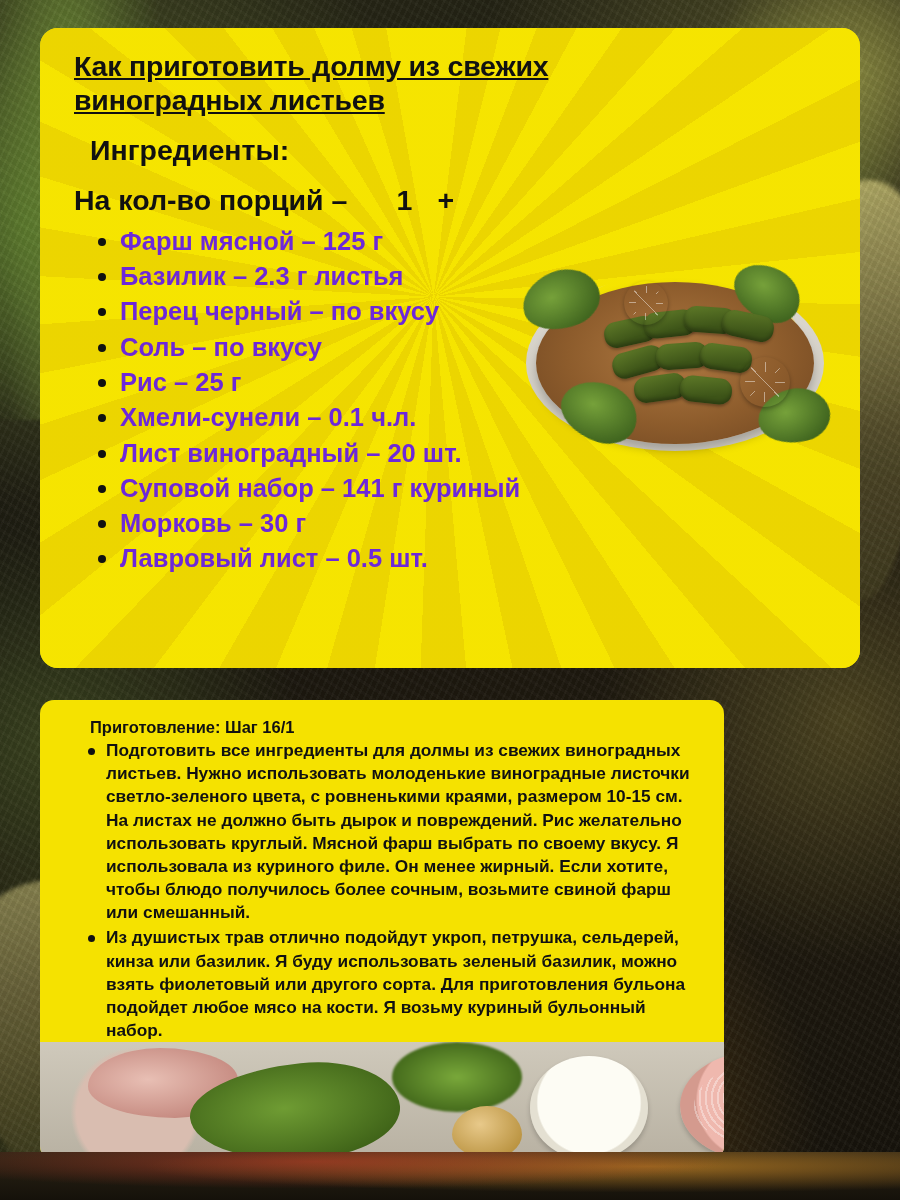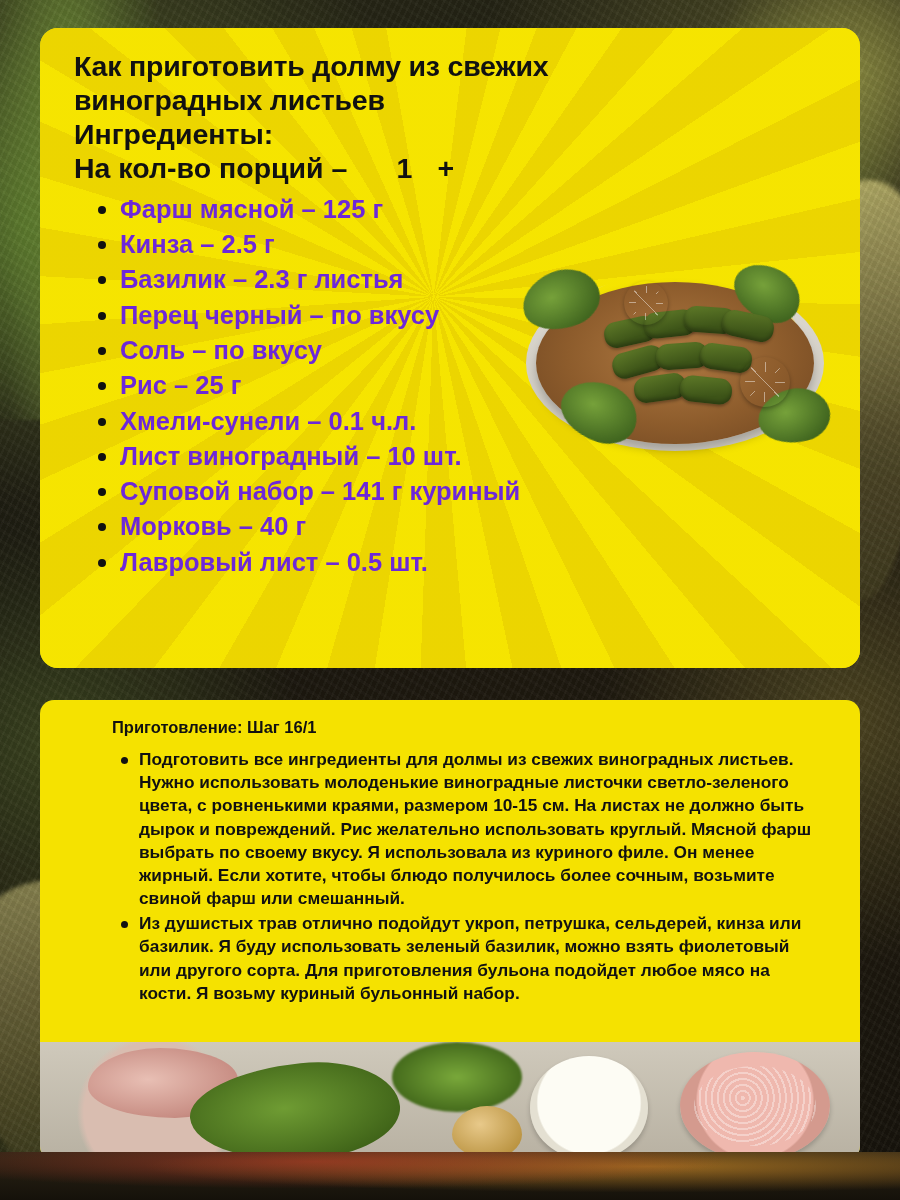--- a/index.html
+++ b/index.html
@@ -131,23 +131,24 @@
   }
 
   h1.title {
     margin: 0;
     font-size: 28.5px;
     line-height: 1.18;
     font-weight: bold;
     color: #111;
     letter-spacing: -0.2px;
     max-width: 560px;
+    text-decoration: underline;
   }
   .subline {
-    margin: 0;
+    margin: 16px;
     font-size: 28.5px;
     line-height: 1.2;
     font-weight: bold;
     color: #111;
   }
   .portion-row {
     display: flex;
     align-items: center;
     gap: 24px;
     font-size: 28.5px;
@@ -247,40 +248,39 @@
     border-radius:50%;
     background:
       repeating-conic-gradient(from 0deg, rgba(255,255,255,.75) 0deg 3deg, rgba(0,0,0,0) 3deg 45deg);
     opacity:.6;
   }
 
   
   .card-bottom {
     left: 40px;
     top: 700px;
-    width: 820px;
+    width: 684px;
     height: 460px;
     background: #F5E200;
     border-radius: 14px;
     overflow: hidden;
-    padding-left: 22px;
   }
   .steps-wrap {
     padding: 18px 26px 0 22px;
     position: relative;
     z-index: 2;
   }
   .step-head {
     font-size: 16.5px;
     font-weight: bold;
     color: #111;
     margin: 0 0 2px 28px;
   }
   ul.steps {
-    margin: 11px;
+    margin: 0;
     padding-left: 44px;
     list-style: none;
   }
   ul.steps li {
     position: relative;
     font-size: 17.3px;
     font-weight: bold;
     color: #111;
     line-height: 1.34;
     margin-bottom: 2px;
@@ -403,29 +403,28 @@
     <p class="subline">Ингредиенты:</p>
     <div class="portion-row">
       <span>На кол-во порций –</span>
       <span class="portion-ctl"></span>
       <span class="portion-num">1</span>
       <span class="portion-ctl">+</span>
     </div>
 
     <ul class="ingredients">
       <li>Фарш мясной – 125 г</li>
-      <li>Кинза – 2.5 г</li>
       <li>Базилик – 2.3 г листья</li>
       <li>Перец черный – по вкусу</li>
       <li>Соль – по вкусу</li>
       <li>Рис – 25 г</li>
       <li>Хмели-сунели – 0.1 ч.л.</li>
-      <li>Лист виноградный – 10 шт.</li>
+      <li>Лист виноградный – 20 шт.</li>
       <li>Суповой набор – 141 г куриный</li>
-      <li>Морковь – 40 г</li>
+      <li>Морковь – 30 г</li>
       <li>Лавровый лист – 0.5 шт.</li>
     </ul>
   </div>
 </div>
 
 <div class="card card-bottom">
   <div class="steps-wrap">
     <p class="step-head">Приготовление: Шаг 16/1</p>
     <ul class="steps">
       <li>Подготовить все ингредиенты для долмы из свежих виноградных листьев. Нужно использовать молоденькие виноградные листочки светло-зеленого цвета, с ровненькими краями, размером 10-15 см. На листах не должно быть дырок и повреждений. Рис желательно использовать круглый. Мясной фарш выбрать по своему вкусу. Я использовала из куриного филе. Он менее жирный. Если хотите, чтобы блюдо получилось более сочным, возьмите свиной фарш или смешанный.</li>

